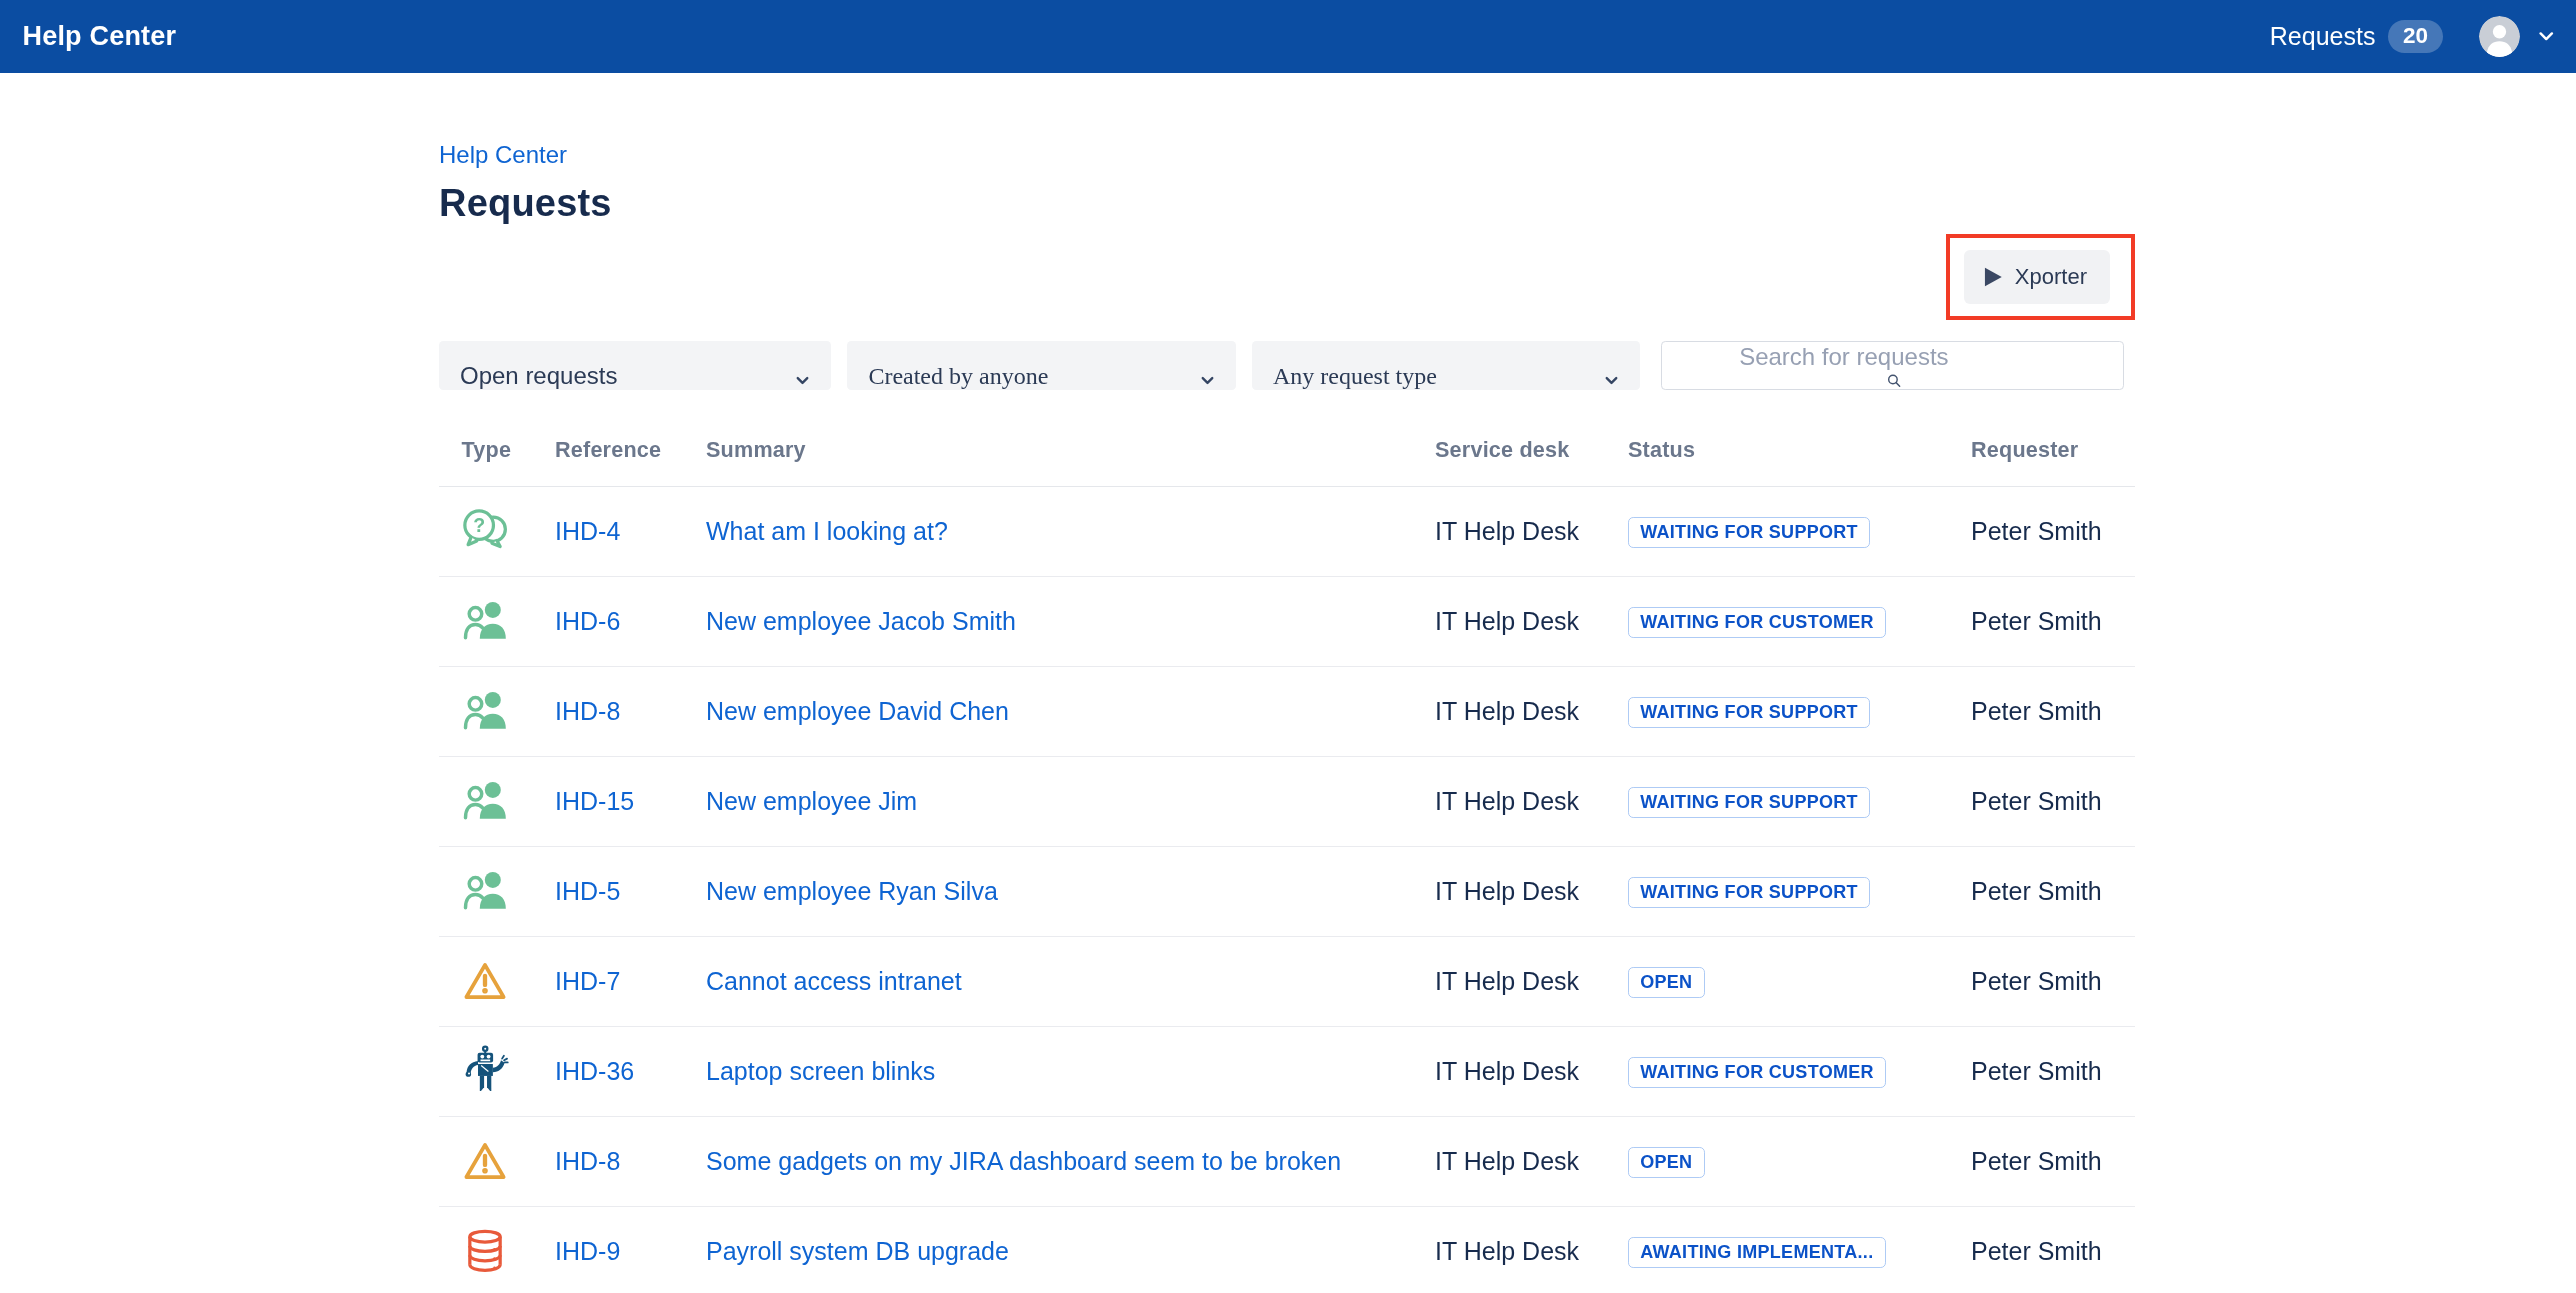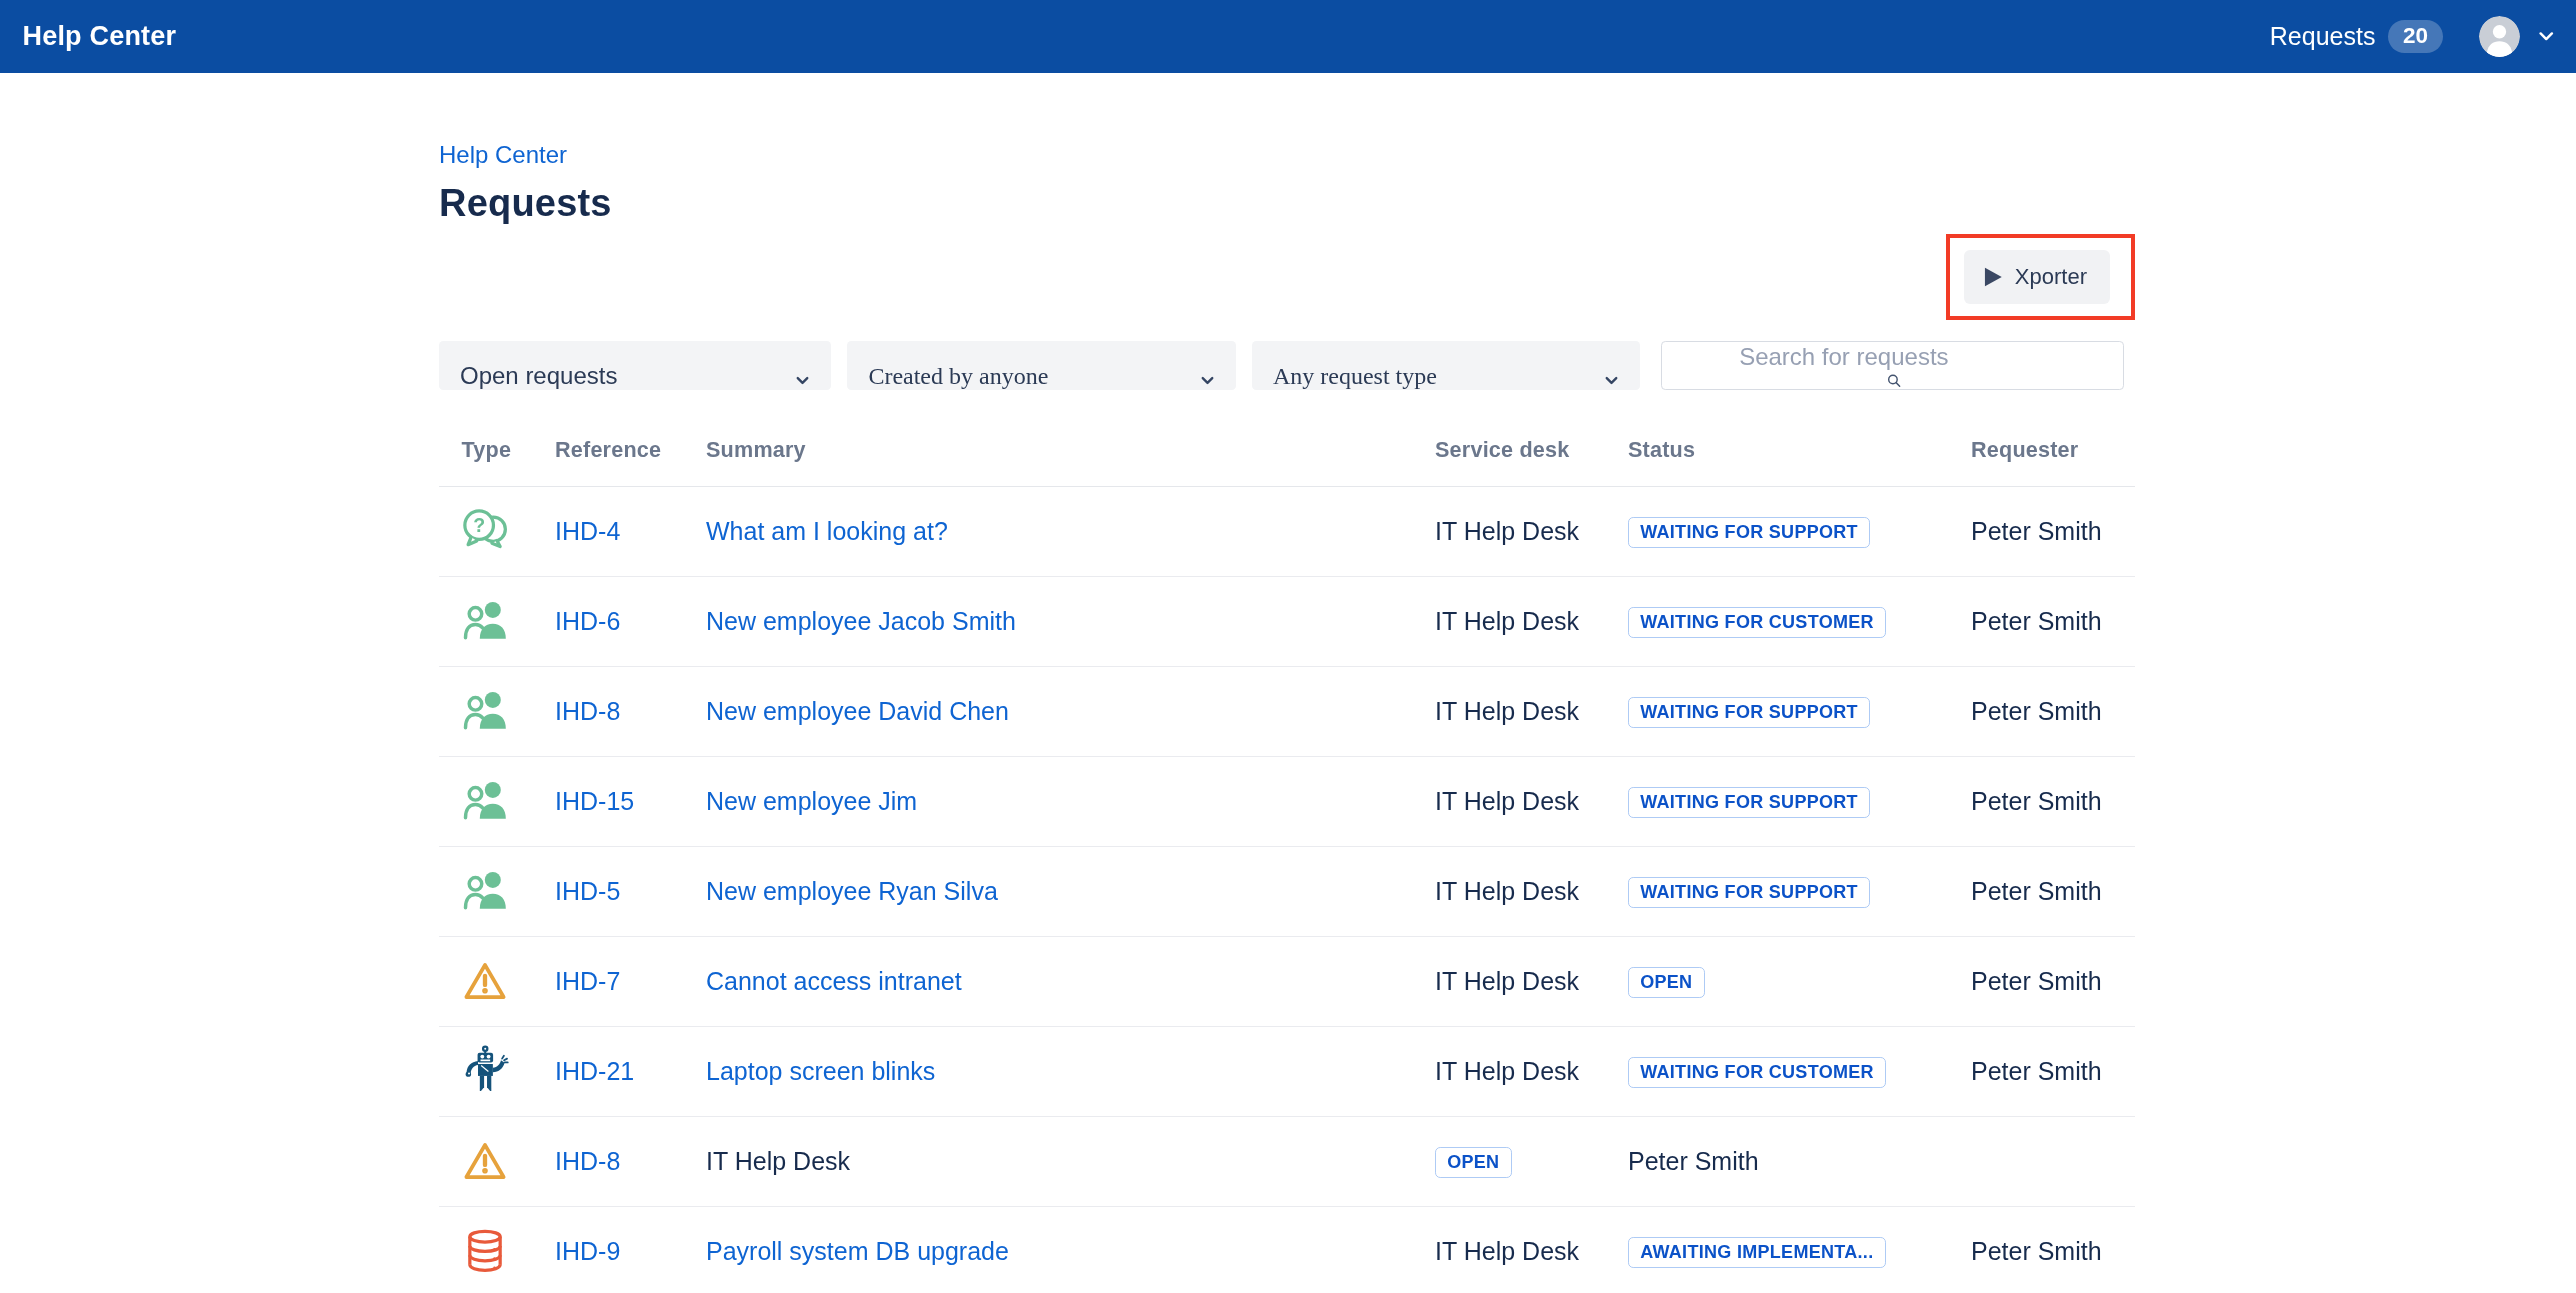--- a/index.html
+++ b/index.html
@@ -277,38 +277,39 @@
        <path d="M15.5 10.6c2-.3 3.2-1.6 3.6-3.4l1.6 1.1c-.6 2.5-2.6 4.1-5.2 4.3z"></path>
        <path d="M19.6 6.5l.8-1.3M20.5 7.2l1.3-.7M20.8 8.2h1.3" stroke="#15537B" stroke-width="0.8" fill="none" stroke-linecap="round"></path>
        <path d="M8.9 9.3c-2 .3-3.1 1.7-3.3 3.7l-1.8-.4c.3-2.9 2-4.7 5.1-5z"></path>
        <circle cx="4.6" cy="13.4" r="1.2"></circle>
        <circle cx="4.9" cy="13.1" r="0.45" fill="#fff"></circle>
        <path d="M9.7 14.2h1.9v5l-1.4 1.7h-.5z"></path>
        <path d="M12.9 14.2h1.9v6.7h-.5l-1.4-1.7z"></path>
      </svg>
               </span>
     </div>
-    <div><a class="ref-link">IHD-21</a></div>
+    <div><a class="ref-link">IHD-36</a></div>
     <div><a class="summary-link">Laptop screen blinks</a></div>
     <div class="service-cell">IT Help Desk</div>
     <div><span class="lozenge">WAITING FOR CUSTOMER</span></div>
     <div class="requester-cell">Peter Smith</div>
   </div>
 
   <div class="grid-cols trow">
     <div class="cell-type">
       <span class="type-icon">
                 <svg viewBox="0 0 24 24" width="52" height="52" fill="none" stroke="#E6A23C" stroke-width="1.7" stroke-linecap="round" stroke-linejoin="round">
        <path d="M12 4.6L20.6 19.4H3.4z"></path>
        <path d="M12 9.6v4.2" stroke-width="2"></path>
        <circle cx="12" cy="16.5" r="0.5" fill="#E6A23C" stroke-width="1.6"></circle>
      </svg>
               </span>
     </div>
     <div><a class="ref-link">IHD-8</a></div>
+    <div><a class="summary-link">Some gadgets on my JIRA dashboard seem to be broken</a></div>
     <div class="service-cell">IT Help Desk</div>
     <div><span class="lozenge">OPEN</span></div>
     <div class="requester-cell">Peter Smith</div>
   </div>
 
   <div class="grid-cols trow">
     <div class="cell-type">
       <span class="type-icon">
                 <svg viewBox="0 0 24 24" width="52" height="52" fill="none" stroke="#E85A3B" stroke-width="1.5">
        <ellipse cx="12" cy="5.4" rx="7" ry="2.5"></ellipse>

